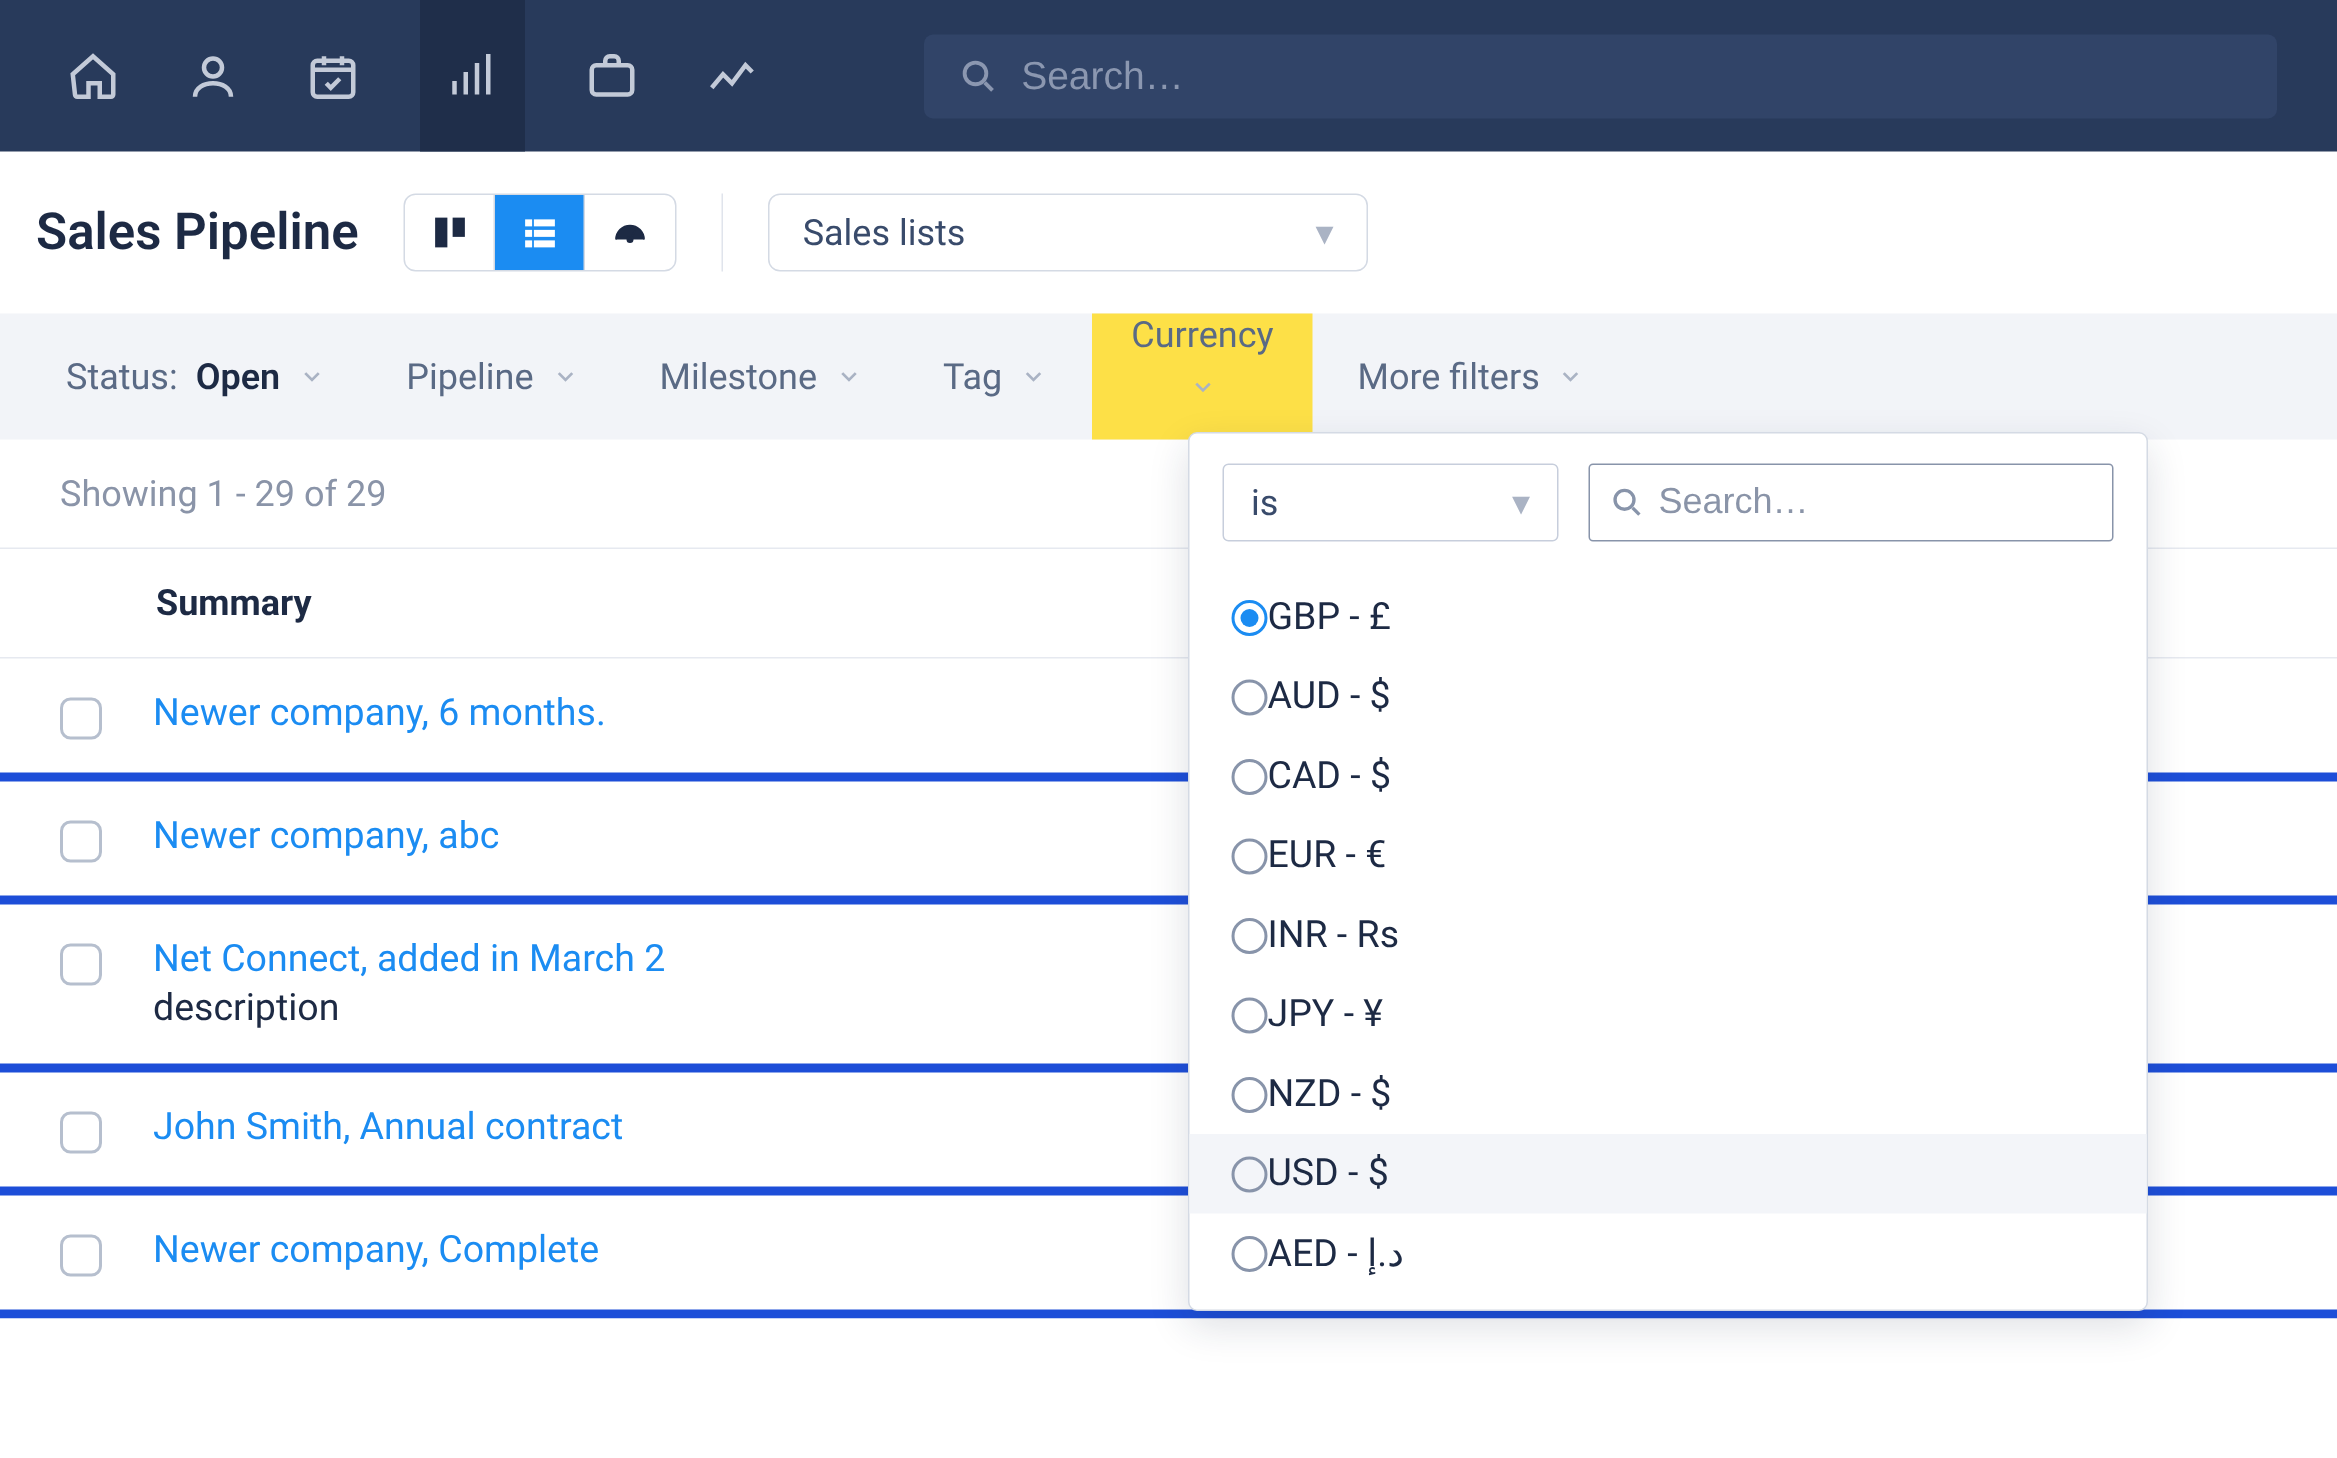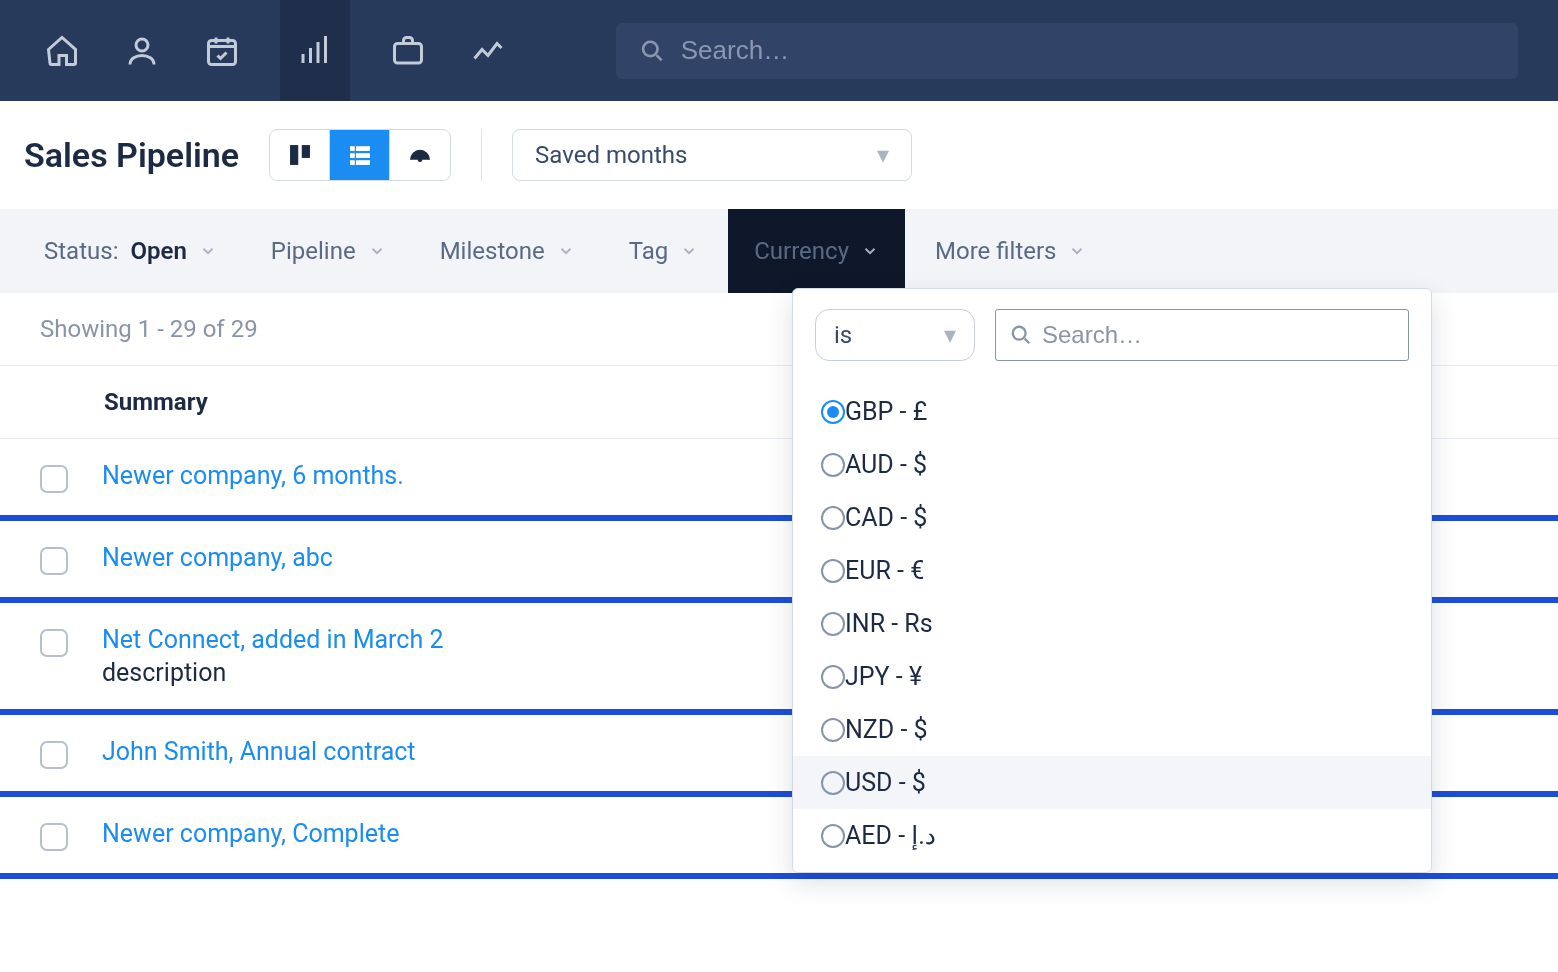--- a/index.html
+++ b/index.html
@@ -25,39 +25,39 @@
   .view-toggle .seg.active { background:#1b8cf2; }
   .view-toggle .seg svg { width:28px; height:28px; stroke:#1d2a44; fill:#1d2a44; }
   .view-toggle .seg.active svg { stroke:#fff; fill:#fff; }
   .divider-v { width:1px; height:52px; background:#e0e4ec; }
   .saved-lists { border:1px solid #d4dae4; border-radius:8px; height:52px; min-width:400px; display:flex; align-items:center; justify-content:space-between; padding:0 22px; cursor:pointer; font-size:24px; color:#394b6b; }
   .saved-lists .caret { color:#aab3c4; }
 
   
   .filter-bar { background:#f2f4f8; height:84px; display:flex; align-items:center; padding:0 40px; gap:46px; font-size:24px; color:#5a6a85; }
   .filter-bar .filter { display:flex; align-items:center; gap:12px; cursor:pointer; padding:0 4px; height:84px; }
-  .filter-bar .filter.active { background:#0f172a; padding:0 26px; margin:0 -20px; }
+  .filter-bar .filter.active { background:#fde047; padding:0 26px; margin:0 -20px;flex-direction:column; }
   .filter-bar .filter .fval { color:#1d2a44; font-weight:600; }
   .filter-bar .chev { width:18px; height:18px; }
   .filter-bar .chev path { stroke:#aab3c4; stroke-width:2.5; fill:none; }
 
   
   .showing-row { padding:22px 40px; font-size:24px; color:#8a94a8; }
 
   
   .table-head { border-top:1px solid #e6e9f0; border-bottom:1px solid #e6e9f0; padding:22px 40px 22px 104px; font-size:24px; font-weight:700; color:#1d2a44; }
   .row { border-bottom:6px solid #1d4ed8; padding:22px 40px; display:flex; align-items:flex-start; gap:34px; }
   .row .cb { width:28px; height:28px; border:2px solid #b6bfce; border-radius:7px; flex-shrink:0; margin-top:4px; cursor:pointer; }
   .row .summary a { color:#1b8cf2; text-decoration:none; font-size:25px; }
   .row .summary .sub { font-size:25px; color:#1d2a44; margin-top:4px; }
 
   
   .dropdown { position:absolute; top:288px; left:792px; width:640px; background:#fff; border:1px solid #d4dae4; border-radius:6px; box-shadow:0 10px 26px rgba(29,42,68,.15); z-index:10; padding-bottom:6px; }
   .dropdown .dd-top { display:flex; gap:20px; padding:20px 22px; align-items:center; }
-  .dd-operator { border:1px solid #c7cedc; border-radius:14px; height:52px; width:160px; display:flex; align-items:center; justify-content:space-between; padding:0 18px; font-size:24px; color:#394b6b; cursor:pointer; }
+  .dd-operator { border:1px solid #c7cedc; border-radius:4px; height:52px; width:224px; display:flex; align-items:center; justify-content:space-between; padding:0 18px; font-size:24px; color:#394b6b; cursor:pointer; }
   .dd-search { border:1px solid #8894aa; border-radius:3px; height:52px; flex:1; display:flex; align-items:center; padding:0 14px; gap:10px; }
   .dd-search svg { width:24px; height:24px; stroke:#8894aa; fill:none; stroke-width:2.5; }
   .dd-search input { border:none; outline:none; font-size:24px; width:100%; color:#1d2a44; }
   .dd-search input::placeholder { color:#8a94a8; }
   .dd-list { padding:4px 0; }
   .dd-item { display:flex; align-items:center; padding:12px 28px; font-size:25px; color:#1d2a44; cursor:pointer; }
   .dd-item.hover { background:#f3f5f9; }
   .radio { width:24px; height:24px; border:2px solid #8894aa; border-radius:50%; display:flex; align-items:center; justify-content:center; }
   .radio.sel { border-color:#1b8cf2; }
   .radio.sel::after { content:""; width:12px; height:12px; background:#1b8cf2; border-radius:50%; }
@@ -134,21 +134,21 @@
     <div class="seg">
       <svg viewBox="0 0 24 24" fill="none">
           <path d="M4 16a8 8 0 0 1 16 0"></path>
           <path d="M12 16l3-5"></path>
           <circle cx="12" cy="16" r="1.5" fill="#1d2a44"></circle>
         </svg>
     </div>
   </div>
   <div class="divider-v"></div>
   <div class="saved-lists">
-    <span>Saved months</span>
+    <span>Sales lists</span>
     <span class="caret">▾</span>
   </div>
 </div>
 
 <div class="filter-bar">
   <div class="filter">
     <span>Status:</span>
     <span class="fval">Open</span>
     <svg class="chev" viewBox="0 0 24 24">
         <path d="M6 9l6 6 6-6"></path>

